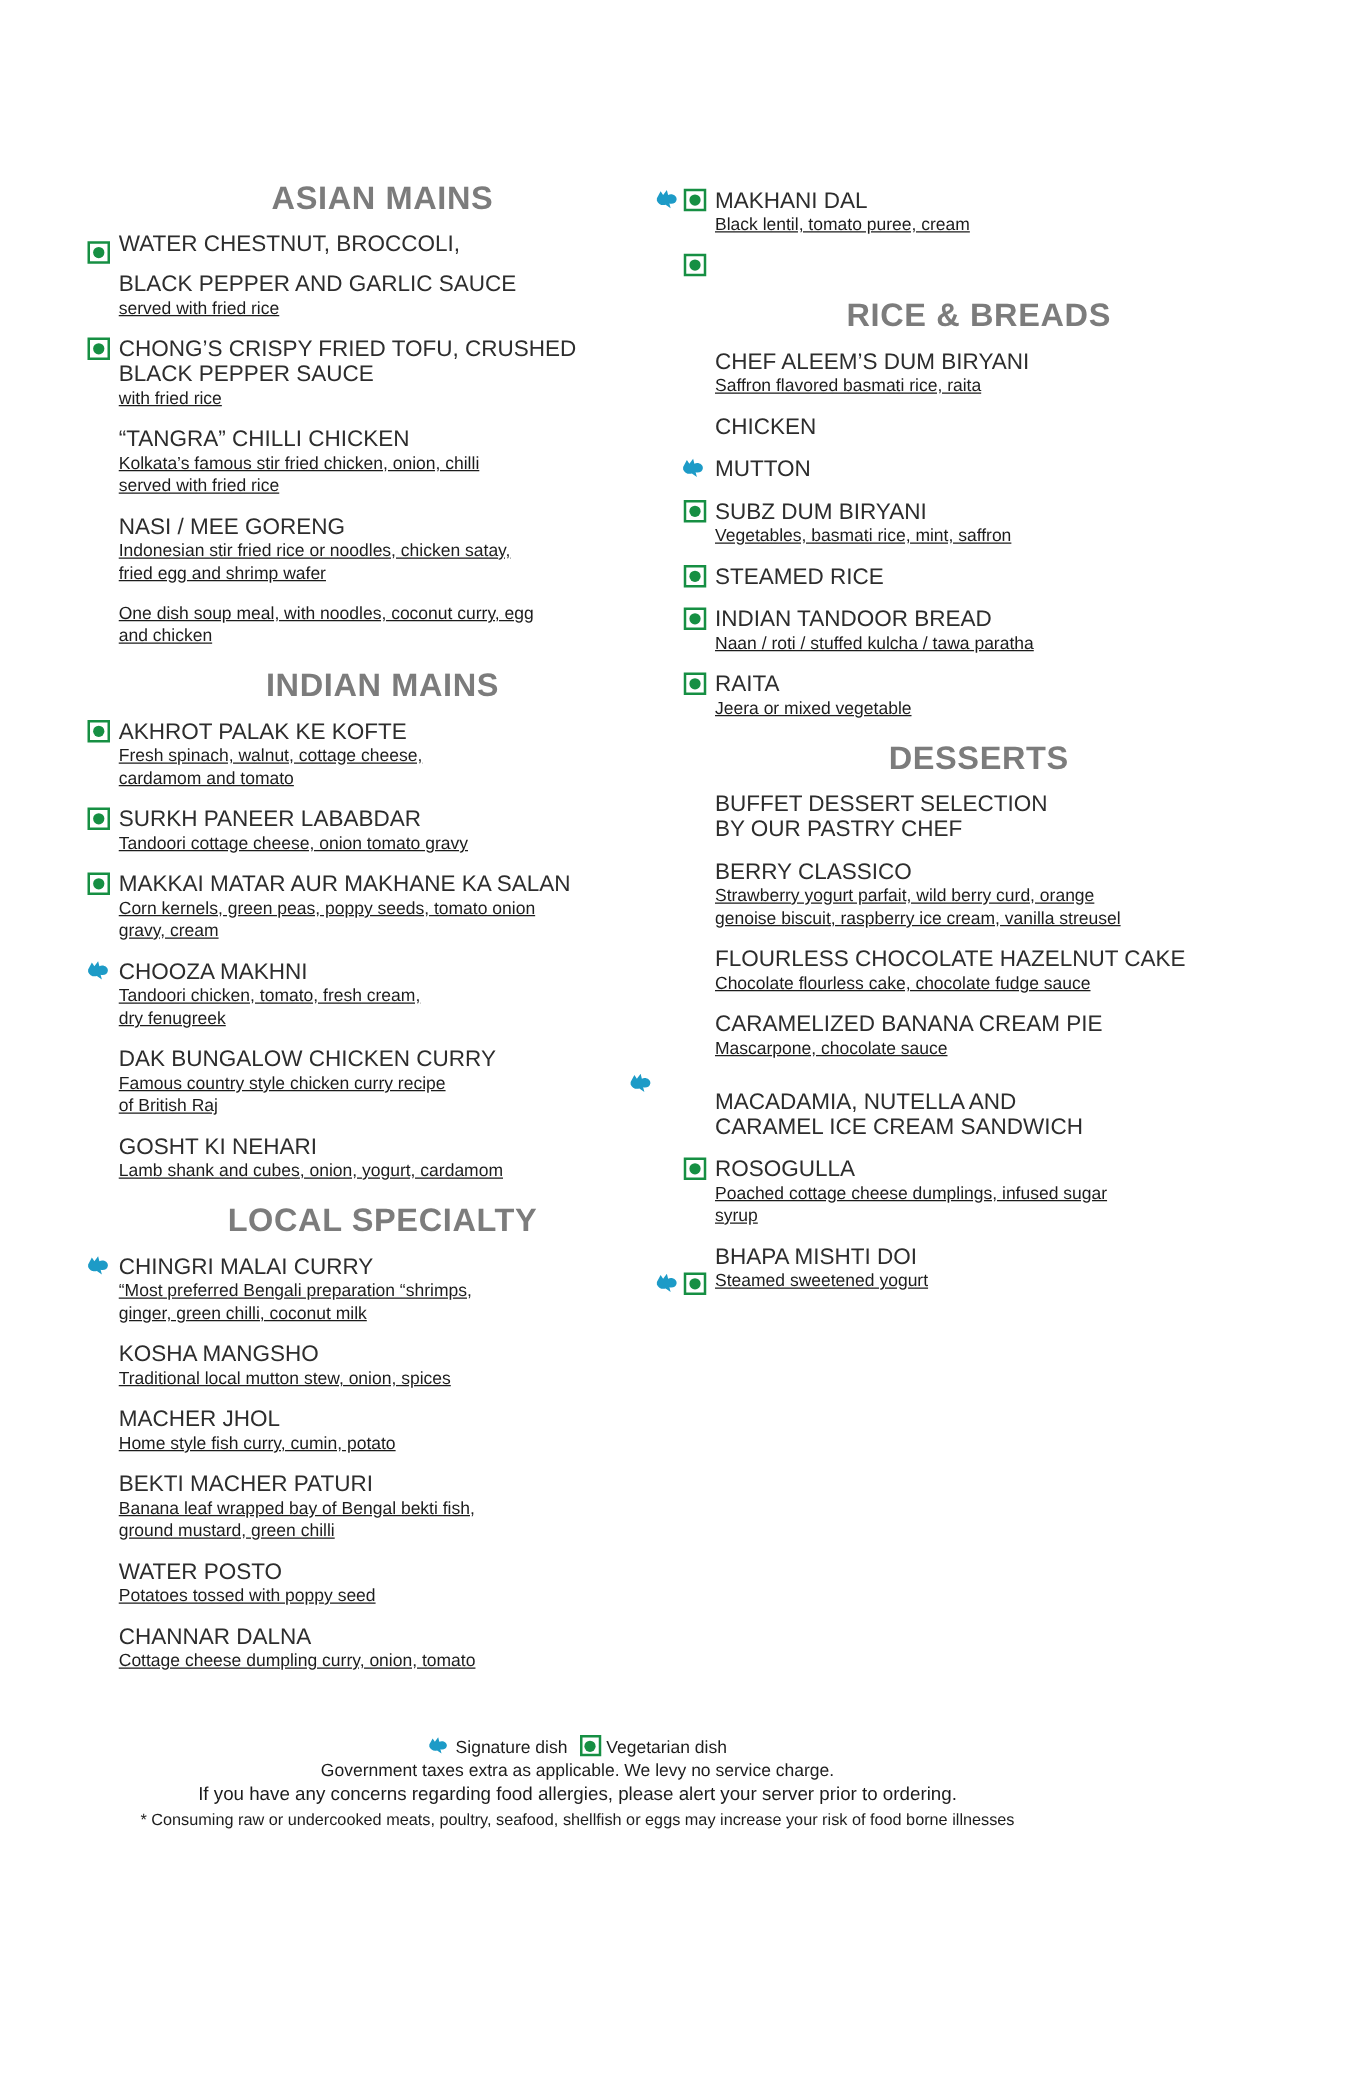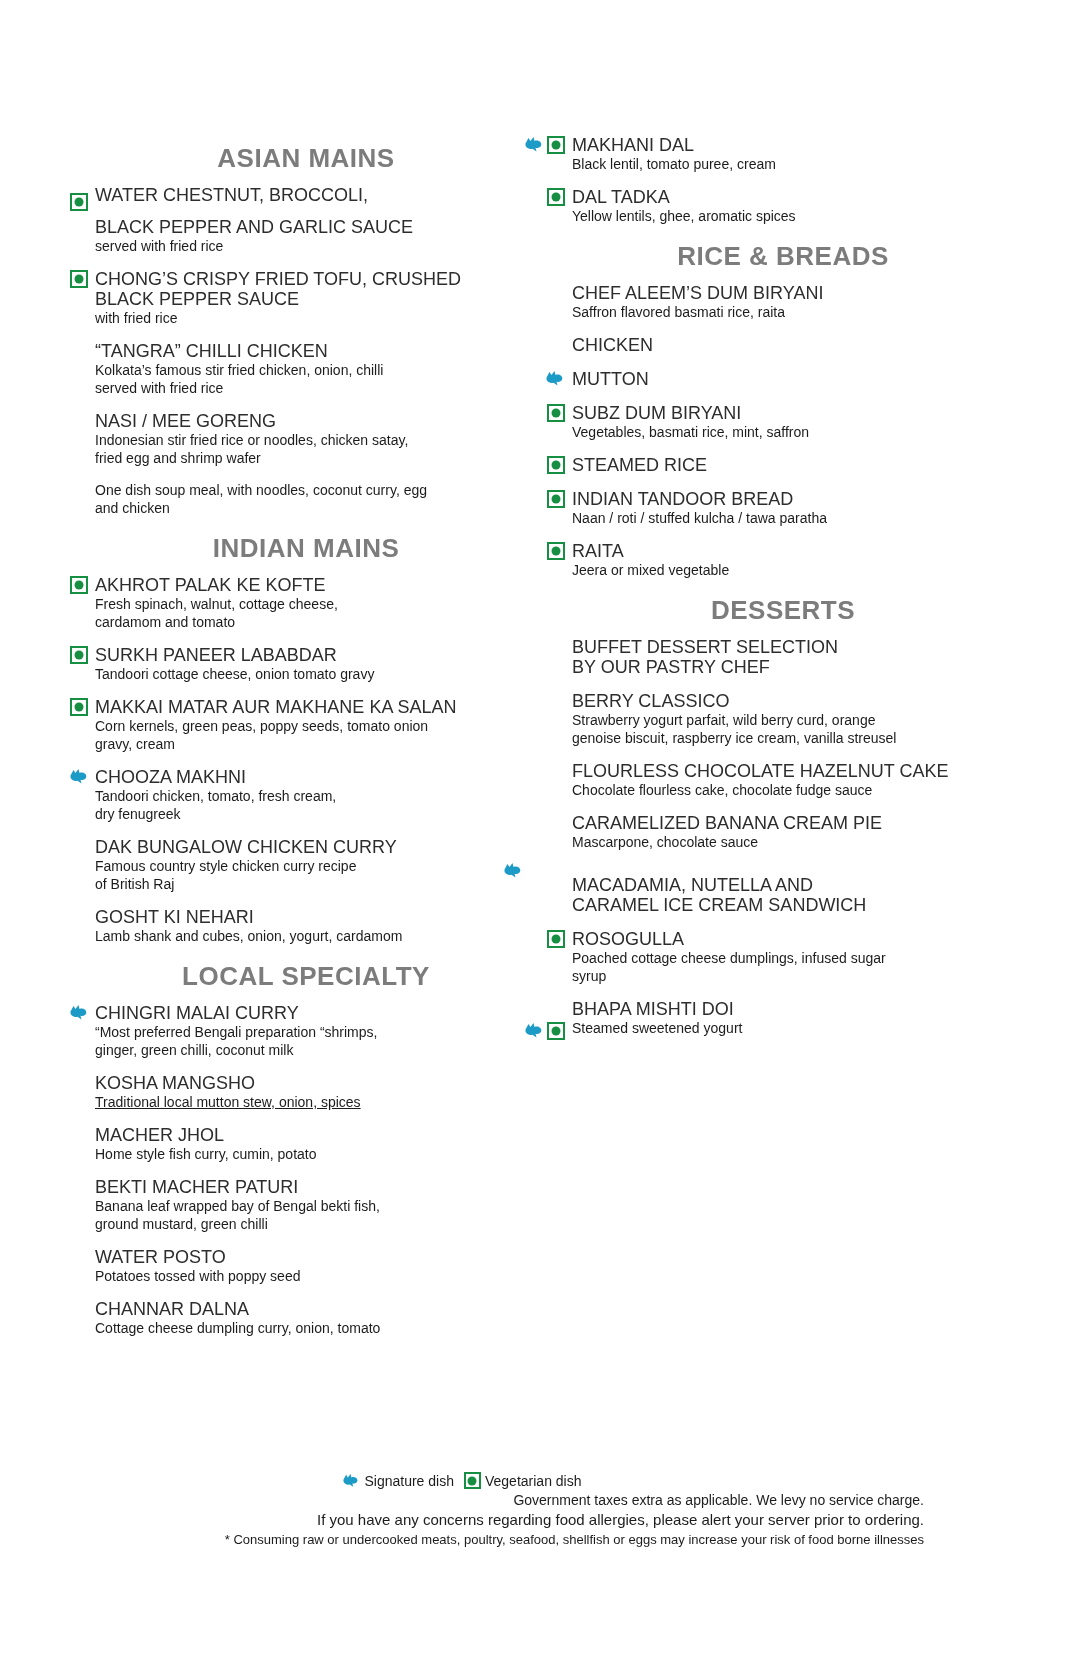--- a/index.html
+++ b/index.html
@@ -1,46 +1,46 @@
 <!DOCTYPE html>
 <html style="--green: #168f43; --teal: #1d9bc7; --hdr: #7c7c7c; --title: #2d2d2d; --desc: #1c1c1c;"><head>
 <meta charset="utf-8">
 <style>
   :root { --green:#168f43; --teal:#1d9bc7; --hdr:#7c7c7c; --title:#2d2d2d; --desc:#1c1c1c; }
   html,body { margin:0; padding:0; background:#ffffff; }
   .page { position:relative; width:1080px; height:1666px; background:#fff; overflow:hidden;
           font-family:"Liberation Sans","DejaVu Sans",sans-serif; }
   .col { position:absolute; }
   .col-left  { left:63px;  top:143px; width:440px; }
-  .col-right { left:503px; top:135px; width:455px; }
+  .col-right { left:503px; top:150px; width:455px; }
   .section-header { font-size:26px; font-weight:bold; color:var(--hdr); letter-spacing:0.5px;
                     text-align:center; margin:16px 0 12px; line-height:30px; }
   .col > .section-header:first-child { margin-top:0; }
   .col-left  .section-header { padding-left:46px; }
   .col-right .section-header { padding-left:105px; }
   .item { display:flex; align-items:flex-start; margin-bottom:14px; }
   .item.gap-before { margin-top:24px; }
   .icon-slot { display:flex; align-items:flex-start; gap:3px; padding-top:1px; box-sizing:border-box; }
   .col-left  .icon-slot { flex:0 0 32px; justify-content:center; }
   .col-right .icon-slot { flex:0 0 69px; justify-content:flex-end; padding-right:7px; }
   .icon-slot.align-mid { padding-top:8px; }
   .icon-slot.align-low { padding-top:23px; }
   .col-right .icon-slot.align-raised-left { justify-content:flex-start; padding-left:0;
                                             position:relative; top:-14px; }
   .body { flex:1; min-width:0; }
   .title { font-size:18px; line-height:20px; color:var(--title); }
   .title.title-gap { margin-top:12px; }
-  .desc { font-size:14px; line-height:18px; color:var(--desc); }
+  .desc { font-size:14px; line-height:18px; color:var(--desc);text-decoration:underline; }
   .desc.underline { text-decoration:underline; }
   .veg-box { display:inline-block; width:18px; height:18px; box-sizing:border-box;
              border:2px solid var(--green); background:#fff; position:relative; flex:0 0 auto; }
   .veg-box .veg-dot { position:absolute; left:50%; top:50%; transform:translate(-50%,-50%);
              width:9px; height:9px; border-radius:50%; background:var(--green); }
   .sig-svg { color:var(--teal); display:inline-block; flex:0 0 auto; }
-  .footer { position:absolute; left:0; top:1472px; width:924px; text-align:right; color:#1c1c1c; }
+  .footer { position:absolute; left:0; top:1388px; width:924px; text-align:center; color:#1c1c1c; }
   .legend { display:flex; justify-content:center; align-items:center; gap:4px; font-size:14px; }
   .legend .veg-box { width:17px; height:17px; }
   .legend .lbl-sig { margin-right:6px; }
   .foot-line.f1 { font-size:14px; margin-top:3px; }
   .foot-line.f2 { font-size:15px; margin-top:3px; }
   .foot-line.f3 { font-size:13px; margin-top:4px; }
 </style>
 </head>
 <body>
 
@@ -220,24 +220,20 @@
         <div class="body">
           <div class="title">MAKHANI DAL</div>
           <div class="desc">Black lentil, tomato puree, cream</div>
         </div>
       </div>
       <div class="item">
         <div class="icon-slot">
           <span class="veg-box">
             <span class="veg-dot"></span>
           </span>
-        </div>
-        <div class="body">
-          <div class="title">DAL TADKA</div>
-          <div class="desc">Yellow lentils, ghee, aromatic spices</div>
         </div>
       </div>
       <div class="section-header">RICE &amp; BREADS</div>
       <div class="item">
         <div class="icon-slot"></div>
         <div class="body">
           <div class="title">CHEF ALEEM’S DUM BIRYANI</div>
           <div class="desc">Saffron flavored basmati rice, raita</div>
         </div>
       </div>

